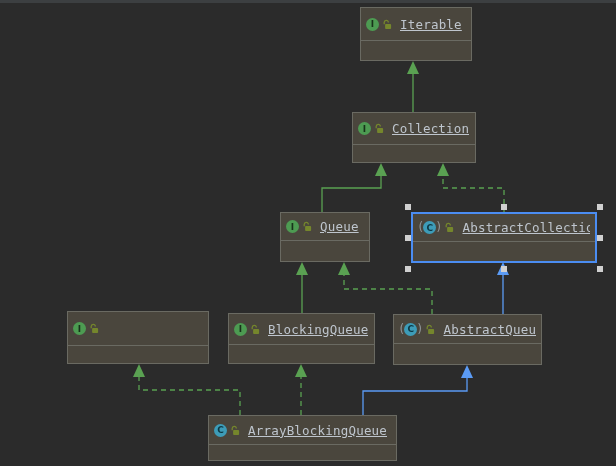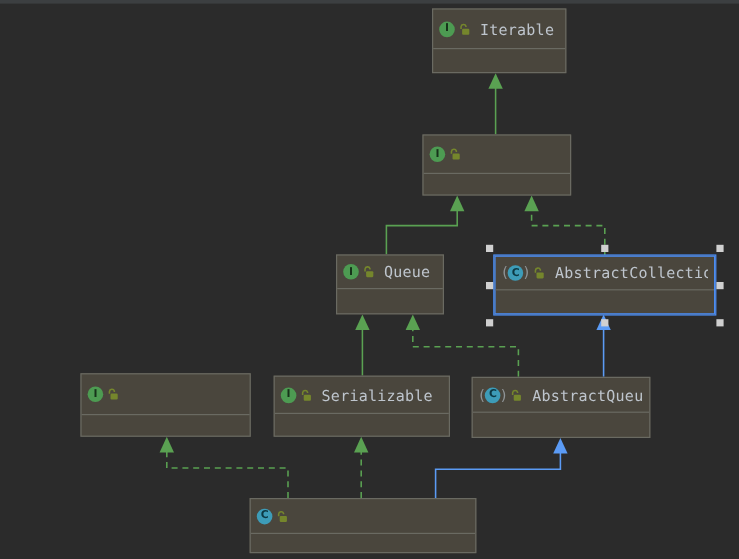--- a/index.html
+++ b/index.html
@@ -22,21 +22,21 @@
     width:13px;height:13px;border-radius:50%;flex:none;
     display:inline-flex;align-items:center;justify-content:center;
     font:bold 9px "DejaVu Sans","Liberation Sans",sans-serif;
   }
   .circ.i{background:#4d9b52;color:#17321a;}
   .circ.c{background:#3d9cb8;color:#0c3843;}
   .paren{color:#8f9497;font-size:12px;line-height:13px;margin:0 -1px;flex:none;}
   .lock{display:inline-flex;flex:none;margin-left:3px;color:#75862c;}
   .label{
     margin-left:7px;font-size:12.5px;color:var(--text,#bec5cd);
-    letter-spacing:0.2px;overflow:hidden;
+    letter-spacing:0.2px;overflow:hidden;text-decoration:underline;
   }
   .node-body{flex:1;border-top:1px solid var(--nborder,#6a6a62);}
   .handle{position:absolute;width:6px;height:6px;background:var(--handle,#d0d0d0);z-index:3;}
 </style>
 </head>
 <body>
 
 <div class="canvas" style="--bg: #2b2b2b; --strip: #3c3f41; --fill: #4a463d; --nborder: #6a6a62; --text: #bec5cd; --sel: #4b8df2; --handle: #d0d0d0;">
   <div class="top-strip"></div>
   <svg id="edges-svg" width="616" height="466">
@@ -79,20 +79,21 @@
     <div class="node-header" style="height: 31px;">
       <span class="icon-wrap">
             <span class="circ i">I</span>
           </span>
       <span class="lock">
         <svg width="11" height="11" viewBox="0 0 11 11" aria-hidden="true">
           <path d="M2.2 5.2 V3.3 A2.1 2.1 0 0 1 6.3 2.9 L6.3 3.6" fill="none" stroke="currentColor" stroke-width="1.3"></path>
           <rect x="3.1" y="5" width="6" height="5" rx="0.9" fill="currentColor"></rect>
         </svg>
       </span>
+      <span class="label">Collection</span>
     </div>
     <div class="node-body"></div>
   </div>
       <div class="node" style="left: 280px; top: 212px; width: 90px; height: 50px;">
     <div class="node-header" style="height: 27px;">
       <span class="icon-wrap">
             <span class="circ i">I</span>
           </span>
       <span class="lock">
         <svg width="11" height="11" viewBox="0 0 11 11" aria-hidden="true">
@@ -147,21 +148,21 @@
     <div class="node-header" style="height: 30px;">
       <span class="icon-wrap">
             <span class="circ i">I</span>
           </span>
       <span class="lock">
         <svg width="11" height="11" viewBox="0 0 11 11" aria-hidden="true">
           <path d="M2.2 5.2 V3.3 A2.1 2.1 0 0 1 6.3 2.9 L6.3 3.6" fill="none" stroke="currentColor" stroke-width="1.3"></path>
           <rect x="3.1" y="5" width="6" height="5" rx="0.9" fill="currentColor"></rect>
         </svg>
       </span>
-      <span class="label">Serializable</span>
+      <span class="label">BlockingQueue</span>
     </div>
     <div class="node-body"></div>
   </div>
       <div class="node" style="left: 393px; top: 314px; width: 149px; height: 51px;">
     <div class="node-header" style="height: 28px;">
       <span class="icon-wrap">
             <span class="paren">(</span>
             <span class="circ c">C</span>
             <span class="paren">)</span>
           </span>
@@ -179,17 +180,18 @@
     <div class="node-header" style="height: 28px;">
       <span class="icon-wrap">
             <span class="circ c">C</span>
           </span>
       <span class="lock">
         <svg width="11" height="11" viewBox="0 0 11 11" aria-hidden="true">
           <path d="M2.2 5.2 V3.3 A2.1 2.1 0 0 1 6.3 2.9 L6.3 3.6" fill="none" stroke="currentColor" stroke-width="1.3"></path>
           <rect x="3.1" y="5" width="6" height="5" rx="0.9" fill="currentColor"></rect>
         </svg>
       </span>
+      <span class="label">ArrayBlockingQueue</span>
     </div>
     <div class="node-body"></div>
   </div>
     </div>
 </div>
 
 </body></html>

